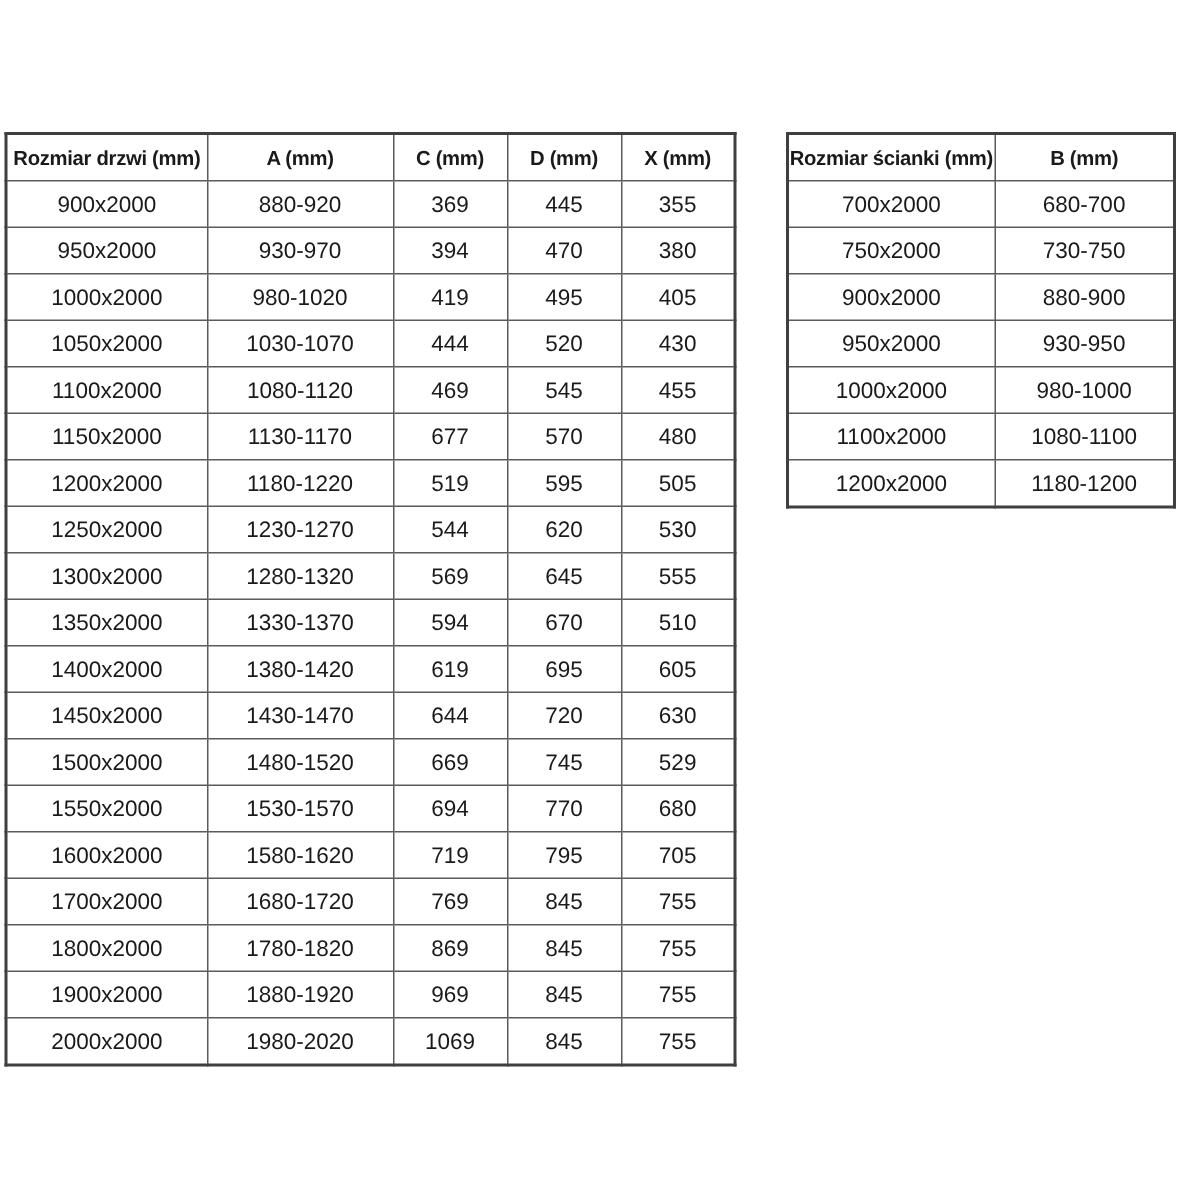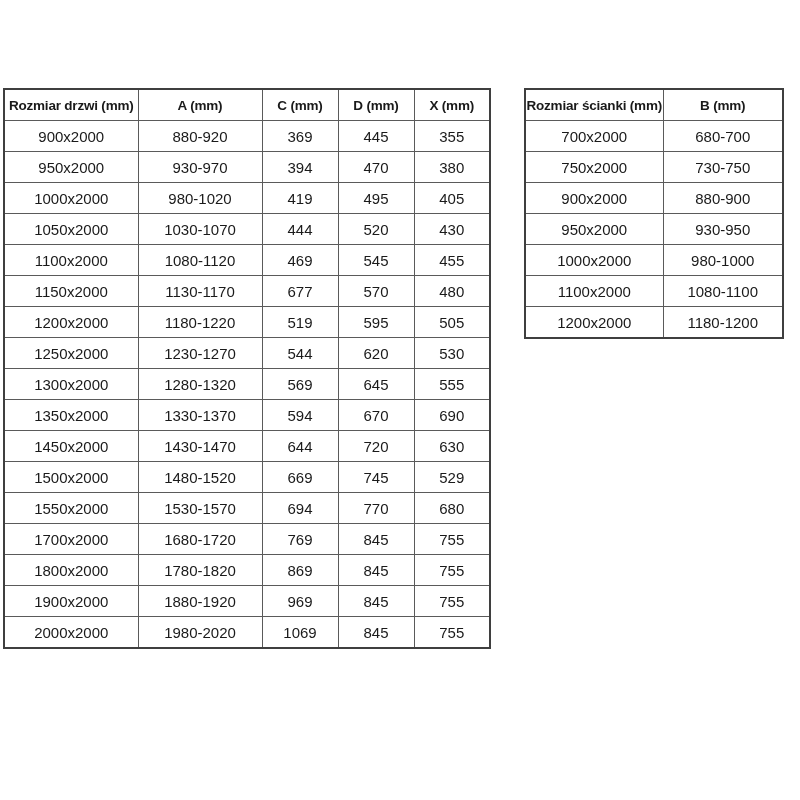--- a/index.html
+++ b/index.html
@@ -131,21 +131,28 @@
           <td>1280-1320</td>
           <td>569</td>
           <td>645</td>
           <td>555</td>
         </tr>
         <tr>
           <td>1350x2000</td>
           <td>1330-1370</td>
           <td>594</td>
           <td>670</td>
-          <td>690</td>
+          <td>510</td>
+        </tr>
+        <tr>
+          <td>1400x2000</td>
+          <td>1380-1420</td>
+          <td>619</td>
+          <td>695</td>
+          <td>605</td>
         </tr>
         <tr>
           <td>1450x2000</td>
           <td>1430-1470</td>
           <td>644</td>
           <td>720</td>
           <td>630</td>
         </tr>
         <tr>
           <td>1500x2000</td>
@@ -153,20 +160,27 @@
           <td>669</td>
           <td>745</td>
           <td>529</td>
         </tr>
         <tr>
           <td>1550x2000</td>
           <td>1530-1570</td>
           <td>694</td>
           <td>770</td>
           <td>680</td>
+        </tr>
+        <tr>
+          <td>1600x2000</td>
+          <td>1580-1620</td>
+          <td>719</td>
+          <td>795</td>
+          <td>705</td>
         </tr>
         <tr>
           <td>1700x2000</td>
           <td>1680-1720</td>
           <td>769</td>
           <td>845</td>
           <td>755</td>
         </tr>
         <tr>
           <td>1800x2000</td>

